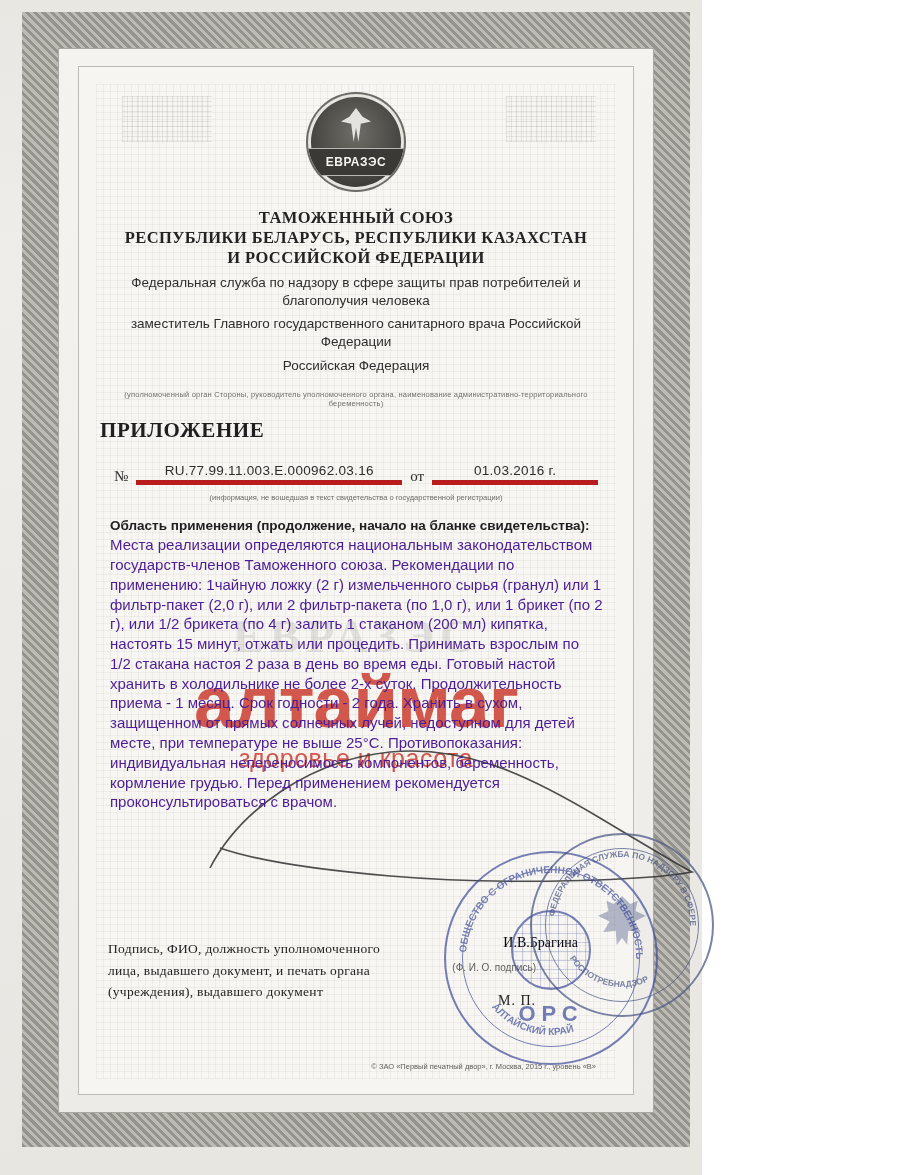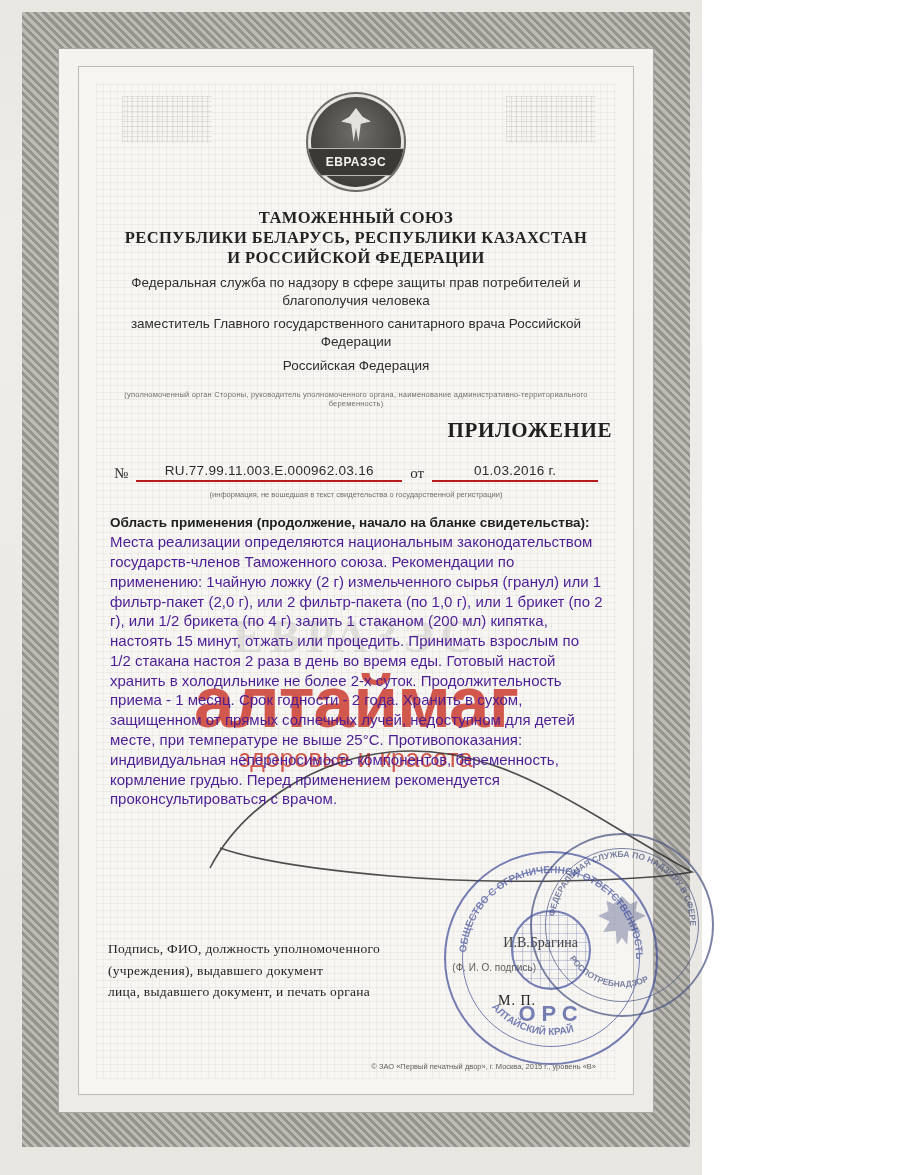--- a/index.html
+++ b/index.html
@@ -134,21 +134,21 @@
     font-size: 7.5px;
     color: #6f6e6a;
     margin-top: 16px;
     letter-spacing: .2px;
   }
 
   .title1 {
     font-family: "Liberation Serif", serif;
     font-weight: bold;
     font-size: 21px;
-    text-align: right;
+    text-align: left;
     margin-top: 10px;
     letter-spacing: .6px;
     color: #1f1f1f;
   }
   .title2 {
     font-family: "Liberation Serif", serif;
     font-weight: bold;
     font-size: 21px;
     text-align: center;
     margin-top: 4px;
@@ -159,21 +159,21 @@
   .numrow {
     margin-top: 20px;
     display: flex;
     align-items: flex-end;
     justify-content: center;
     gap: 8px;
     font-size: 14px;
   }
   .numrow .lbl { font-family: "Liberation Serif", serif; font-size: 15px; }
   .numrow .fill {
-    border-bottom: 2px solid #b91c1c;
+    border-bottom: 5px solid #b91c1c;
     min-width: 250px;
     text-align: center;
     padding: 0 8px 2px 8px;
     font-size: 13.5px;
     letter-spacing: .3px;
   }
   .numrow .fill.date { min-width: 150px; }
 
   .tiny-note2 {
     font-size: 7.5px;
@@ -263,21 +263,21 @@
     line-height: 1.6;
     color: #232323;
     letter-spacing: .3px;
   }
   .sign-name {
     position: absolute;
     right: 34px;
     bottom: 124px;
     font-family: "Liberation Serif", serif;
     font-size: 14px;
-    color: #404040;
+    color: #000000;
   }
   .sign-fio {
     position: absolute;
     right: 76px;
     bottom: 102px;
     font-size: 10px;
     color: #5f5e5a;
   }
   .mp {
     position: absolute;
@@ -422,22 +422,22 @@
       <div class="big">алтаймаг</div>
       <div class="small">здоровье и красота</div>
     </div>
 
     <svg class="signature-scribble" viewBox="0 0 520 200">
       <path d="M30 178 C 60 120, 130 70, 210 62 C 290 54, 360 92, 420 128 C 470 158, 500 176, 512 182 C 470 190, 330 196, 210 186 C 140 180, 80 172, 40 158" fill="none" stroke="#2f2f2f" stroke-width="1.6" opacity=".85"></path>
     </svg>
 
     <div class="sign-block">
       <div>Подпись, ФИО, должность уполномоченного</div>
+      <div>лица, выдавшего документ, и печать органа</div>
       <div>(учреждения), выдавшего документ</div>
-      <div>лица, выдавшего документ, и печать органа</div>
     </div>
 
     <div class="sign-name">И.В.Брагина</div>
     <div class="sign-fio">(Ф. И. О. подпись)</div>
     <div class="mp">М. П.</div>
 
     <div class="stamp-round">
       <div class="eagle"></div>
       
       <svg viewBox="0 0 180 180" width="180" height="180">

